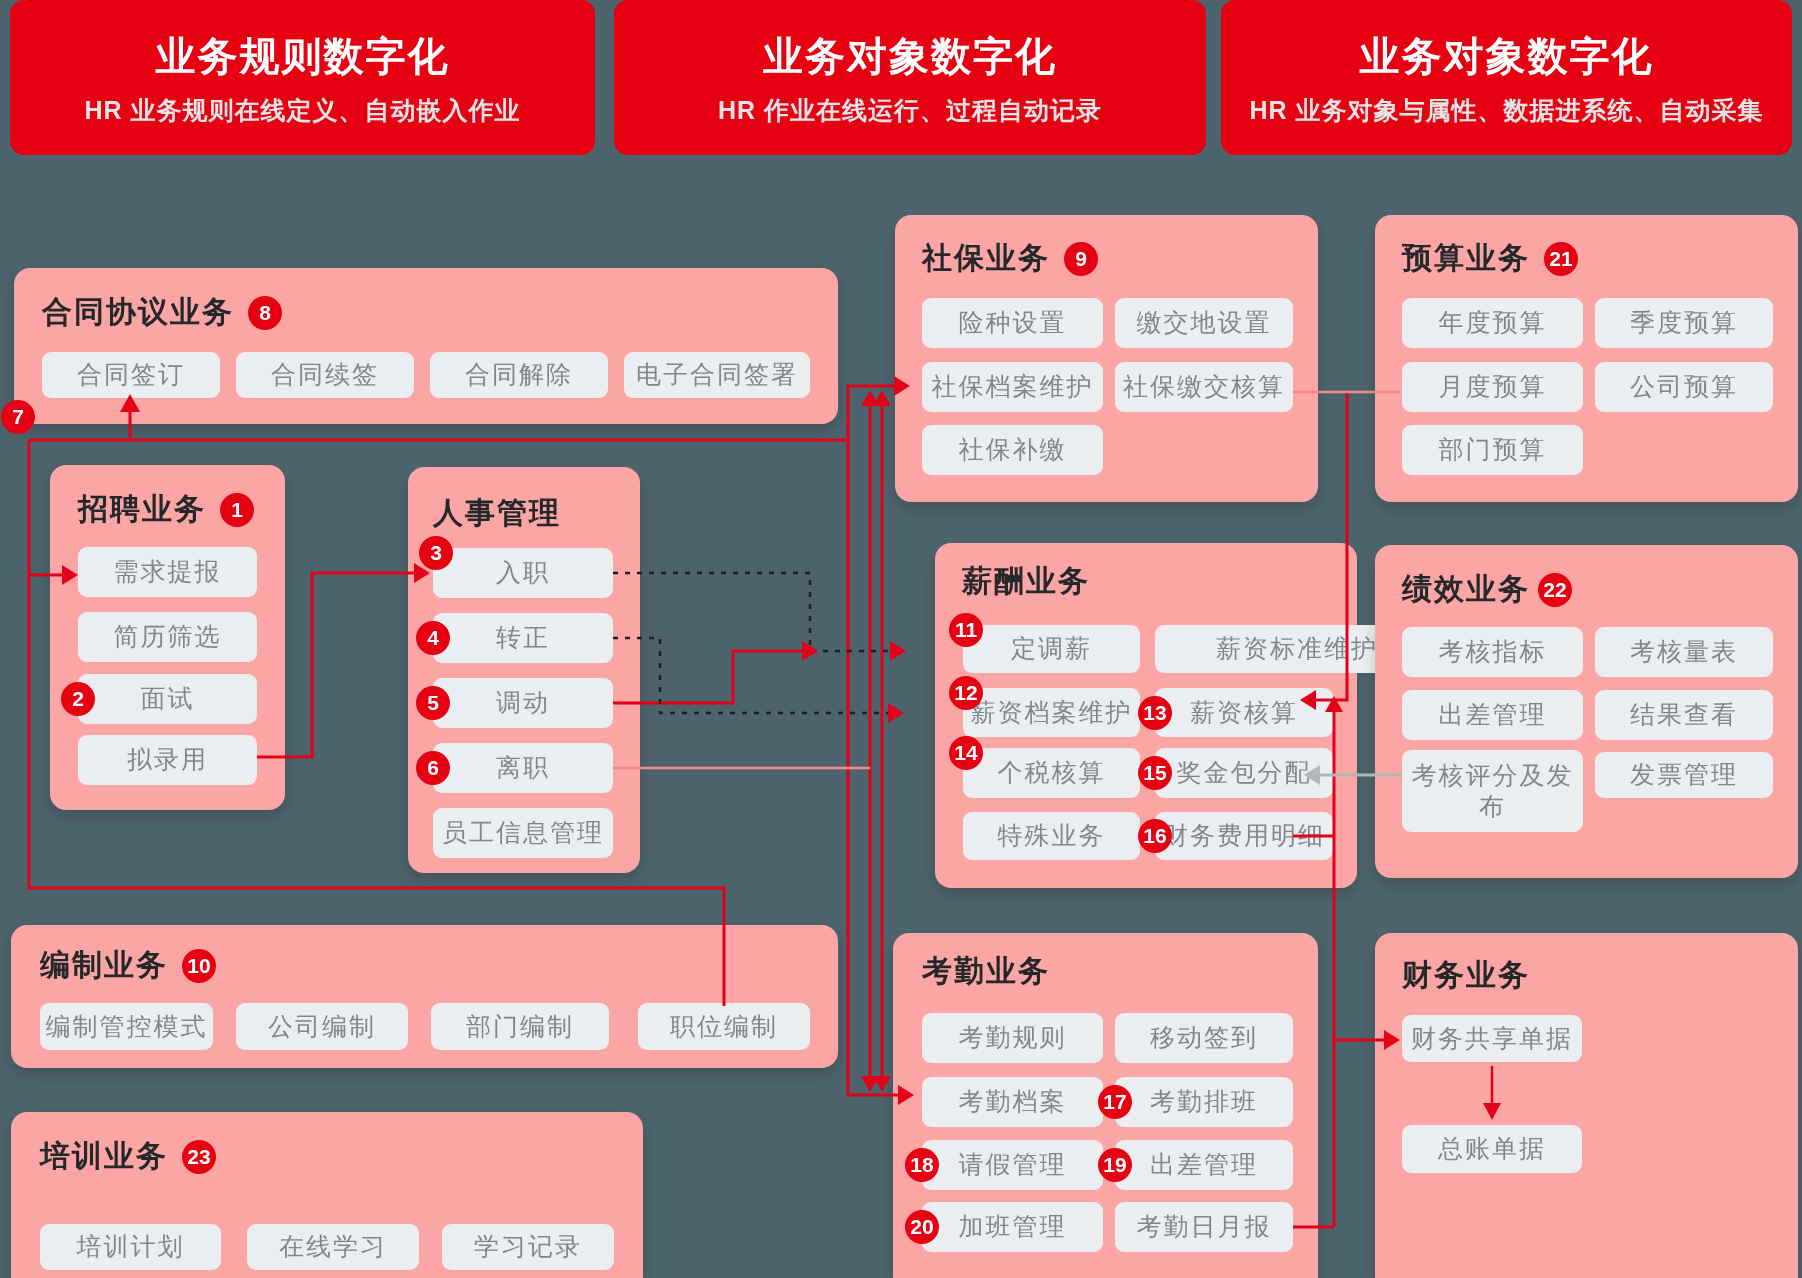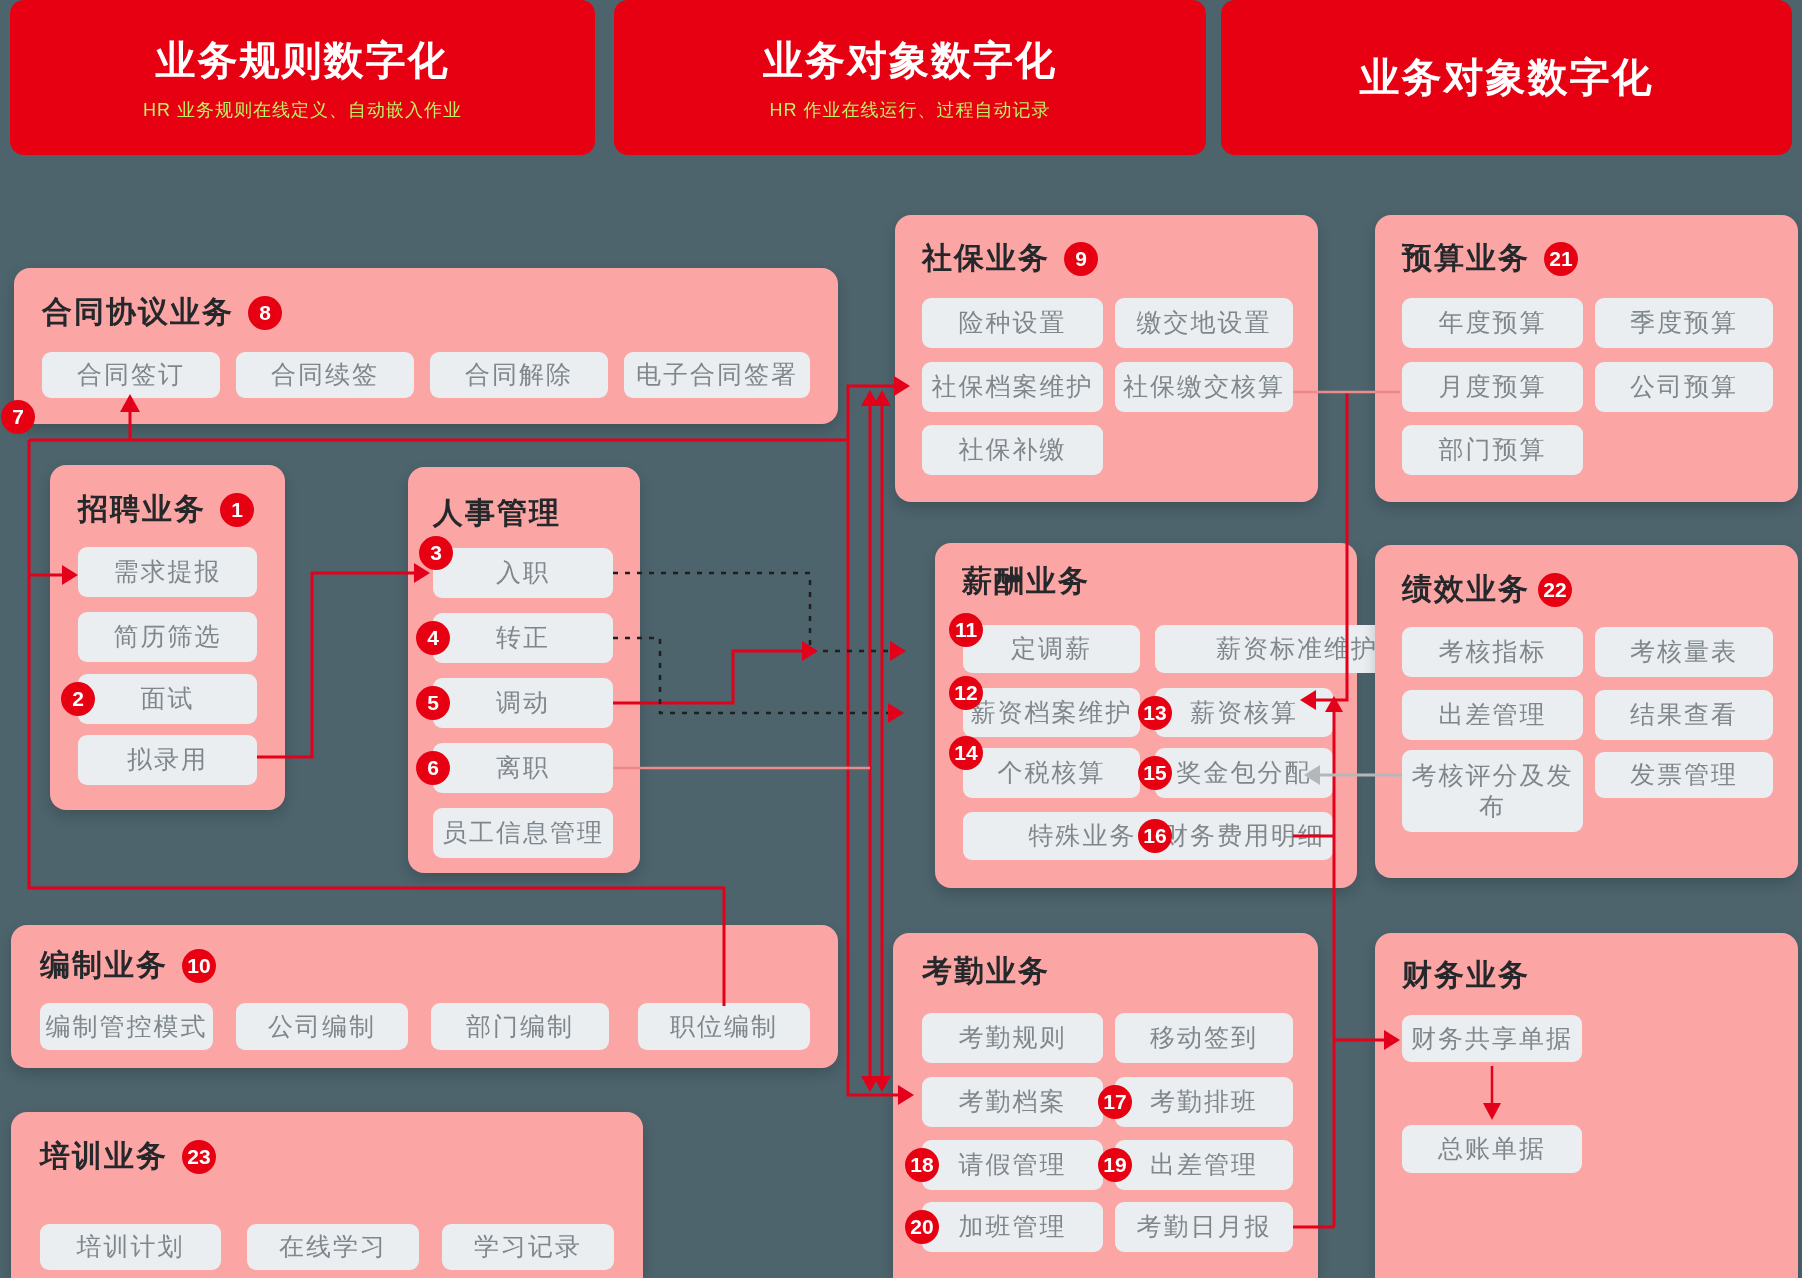--- a/index.html
+++ b/index.html
@@ -1,21 +1,21 @@
 <!DOCTYPE html>
 <html><head>
 <meta charset="utf-8">
 <style>
   html,body{margin:0;padding:0;}
   body{font-family:"Liberation Sans","DejaVu Sans",sans-serif;}
   #stage{position:relative;width:1802px;height:1278px;background:#4d646d;overflow:hidden;}
   .banner{position:absolute;top:0;height:155px;background:#e60012;border-radius:14px;
           display:flex;flex-direction:column;align-items:center;justify-content:center;gap:10px;}
   .banner-title{color:#fff;font-size:40px;font-weight:700;letter-spacing:2px;}
-  .banner-sub{color:#bef264;font-size:18px;letter-spacing:1px;}
+  .banner-sub{color:#e5e5e5;font-size:25px;letter-spacing:1px;font-weight:bold;}
   .card{position:absolute;background:#fca5a5;border-radius:16px;box-shadow:0 6px 14px rgba(0,0,0,.18);}
   .card-title{position:absolute;display:flex;align-items:center;gap:14px;}
   .title-text{font-size:30px;font-weight:700;color:#25282b;letter-spacing:2px;white-space:nowrap;}
   .badge{min-width:34px;height:34px;padding:0 4px;border-radius:17px;background:#e60012;color:#fff;
          font-size:21px;font-weight:700;display:flex;align-items:center;justify-content:center;box-sizing:border-box;}
   .box{position:absolute;height:50px;background:#eaeef1;border-radius:9px;
        display:flex;align-items:center;justify-content:center;}
   .box-label{font-size:25px;color:#7f878d;letter-spacing:2px;text-align:center;line-height:1.25;}
   .badge.side{position:absolute;left:-17px;top:50%;transform:translateY(-50%);}
   .badge.corner{position:absolute;left:-14px;top:-12px;}
@@ -30,20 +30,21 @@
   <div class="banner" style="left:10px;width:585px;">
     <div class="banner-title">业务规则数字化</div>
     <div class="banner-sub">HR 业务规则在线定义、自动嵌入作业</div>
   </div>
   <div class="banner" style="left:614px;width:592px;">
     <div class="banner-title">业务对象数字化</div>
     <div class="banner-sub">HR 作业在线运行、过程自动记录</div>
   </div>
   <div class="banner" style="left:1221px;width:571px;">
     <div class="banner-title">业务对象数字化</div>
+    <div class="banner-sub">HR 业务对象与属性、数据进系统、自动采集</div>
   </div>
 
   <section class="card" style="left:14px;top:268px;width:824px;height:156px;">
     <div class="card-title" style="left:28px;top:24px;">
       <span class="title-text">合同协议业务</span>
       <span class="badge">8</span>
     </div>
     <div class="box" style="left:28px;top:84px;width:178px;height:46px;">
         <span class="box-label">合同签订</span>
       </div>
@@ -180,21 +181,21 @@
       <span class="box-label">薪资核算</span>
       </div>
     <div class="box" style="left:28px;top:205px;width:177px;height:50px;">
       <span class="badge corner">14</span>
       <span class="box-label">个税核算</span>
       </div>
     <div class="box" style="left:220px;top:205px;width:178px;height:50px;">
       <span class="badge side">15</span>
       <span class="box-label">奖金包分配</span>
       </div>
-    <div class="box" style="left:28px;top:269px;width:177px;height:48px;padding-left:31px;">
+    <div class="box" style="left:28px;top:269px;width:177px;height:48px;">
         <span class="box-label">特殊业务</span>
       </div>
     <div class="box" style="left:220px;top:269px;width:178px;height:48px;">
       <span class="badge side">16</span>
       <span class="box-label">财务费用明细</span>
       </div>
   </section>
 
   <section class="card" style="left:893px;top:933px;width:425px;height:345px;border-bottom-left-radius:0;border-bottom-right-radius:0;">
     <div class="card-title" style="left:29px;top:18px;">

